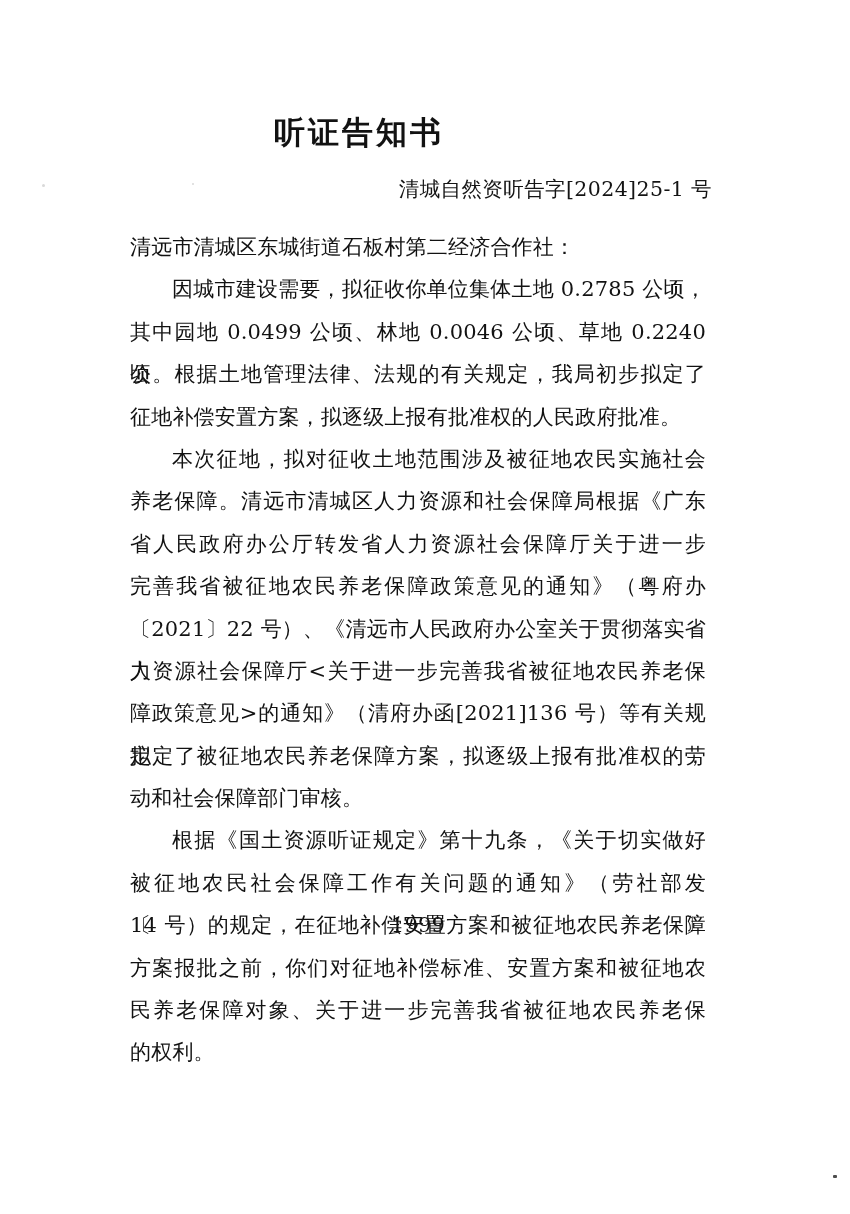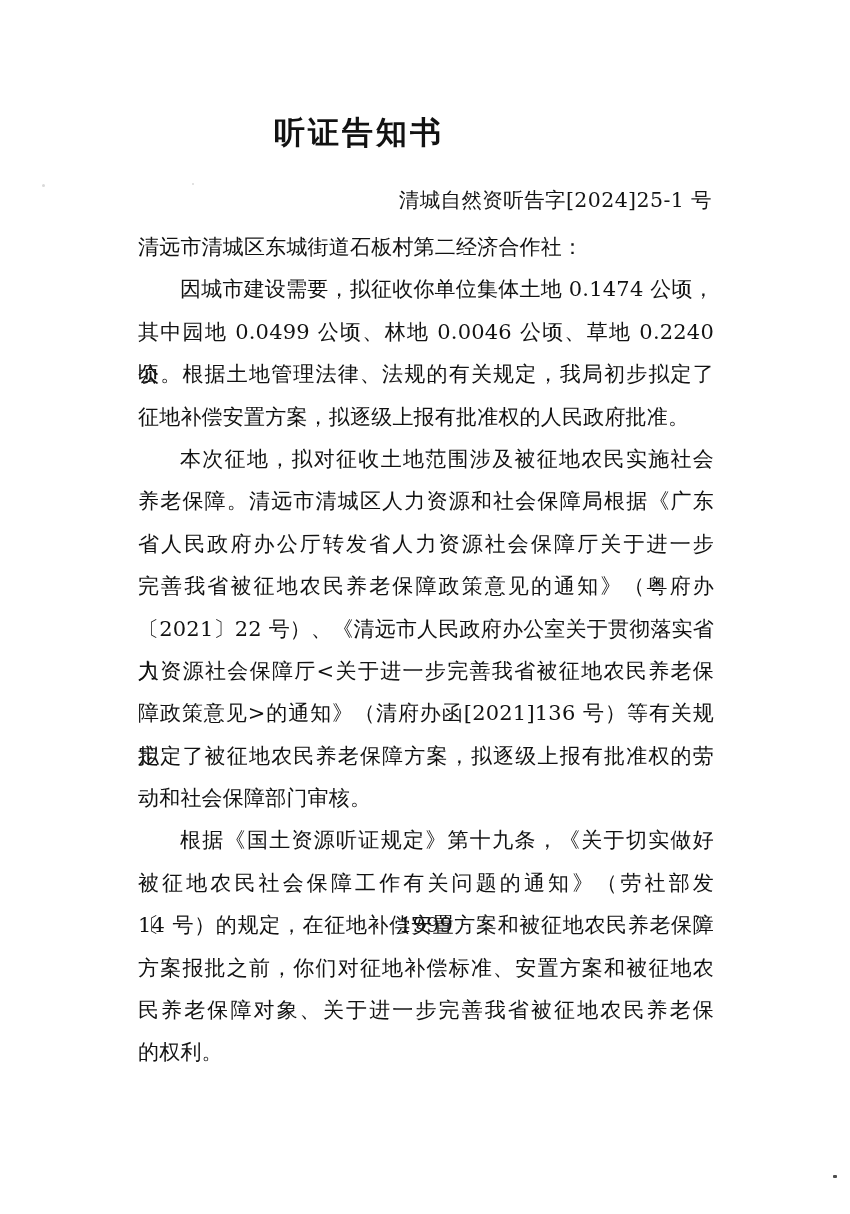--- a/index.html
+++ b/index.html
@@ -27,35 +27,35 @@
     font-family: "Liberation Sans", "DejaVu Sans", sans-serif;
     font-weight: bold;
     font-size: 31px;
     letter-spacing: 3px;
     color: #121212;
   }
 
   
   .doc-number {
     position: absolute;
-    top: 186px;
+    top: 175px;
     left: 138px;
     width: 574px;
     text-align: right;
     font-size: 20.5px;
     letter-spacing: 0.4px;
     color: #141414;
     font-family: "DejaVu Serif", "Liberation Serif", serif;
   }
 
   
   .body-block {
     position: absolute;
     top: 226px;
-    left: 138px;
+    left: 130px;
     width: 576px;
   }
   .line {
     height: 42.4px;
     line-height: 42.4px;
     font-size: 21px;
     color: #121212;
     white-space: pre;
     letter-spacing: 0.2px;
   }
@@ -90,21 +90,21 @@
   <span class="speck" style="left:833px;top:1175px;width:4px;height:3px;background:#3a3a3a;opacity:.9;border-radius:1px;"></span>
 
   <div class="doc-title">听证告知书</div>
 
   <div class="doc-number">清城自然资听告字[2024]25-1 号</div>
 
   <div class="body-block">
 
     <div class="line">清远市清城区东城街道石板村第二经济合作社：</div>
 
-    <div class="line justify indent">因城市建设需要，拟征收你单位集体土地 0.1474 公顷，</div>
+    <div class="line justify indent">因城市建设需要，拟征收你单位集体土地 0.2785 公顷，</div>
     <div class="line justify">其中园地 0.0499 公顷、林地 0.0046 公顷、草地 0.2240 公</div>
     <div class="line justify">顷。根据土地管理法律、法规的有关规定，我局初步拟定了</div>
     <div class="line justify last">征地补偿安置方案，拟逐级上报有批准权的人民政府批准。</div>
 
     <div class="line justify indent">本次征地，拟对征收土地范围涉及被征地农民实施社会</div>
     <div class="line justify">养老保障。清远市清城区人力资源和社会保障局根据《广东</div>
     <div class="line justify">省人民政府办公厅转发省人力资源社会保障厅关于进一步</div>
     <div class="line justify">完善我省被征地农民养老保障政策意见的通知》（粤府办</div>
     <div class="line justify">〔2021〕22 号）、《清远市人民政府办公室关于贯彻落实省人</div>
     <div class="line justify">力资源社会保障厅&lt;关于进一步完善我省被征地农民养老保</div>

